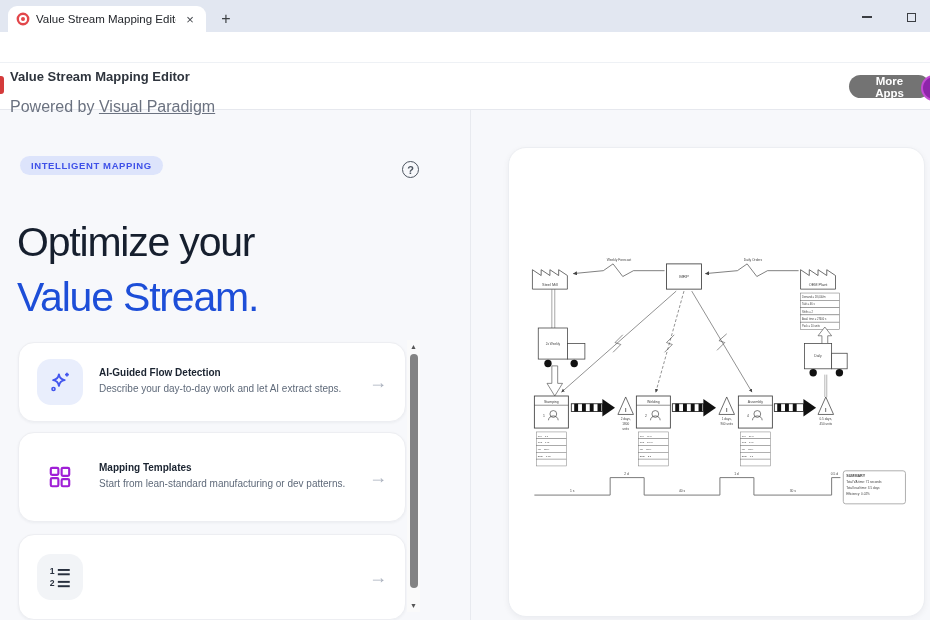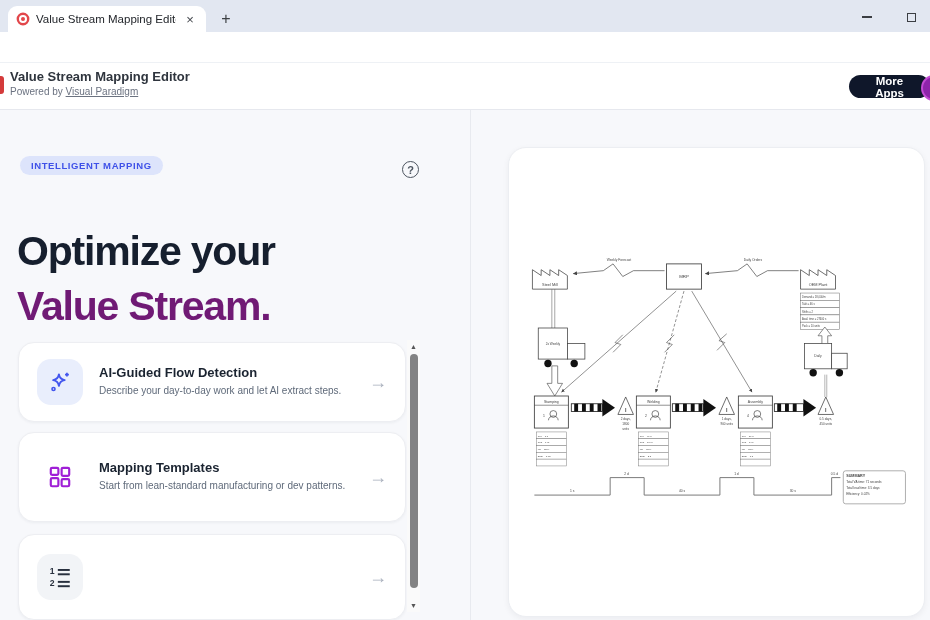--- a/index.html
+++ b/index.html
@@ -31,52 +31,52 @@
   #profile-sep { left:888px; top:38px; width:1px; height:18px; background:#d7dbe2; }
   #avatar { left:898px; top:35px; width:25px; height:25px; border-radius:50%; background:#1d9c8c;
             color:#fff; font-size:12.5px; font-weight:bold; display:flex; align-items:center; justify-content:center; }
 
   
   #appheader { left:0; top:62px; width:930px; height:48px; background:#fff;
                border-top:1px solid #eef1f5; border-bottom:1px solid #e6e8ee; }
   #logo-sliver { left:0; top:76px; width:4px; height:18px; background:#d43b3b; border-radius:0 3px 3px 0; }
   #apptitle { left:10px; top:69px; }
   #apptitle .t { font-size:13px; font-weight:bold; color:#2e343d; }
-  #apptitle .p { font-size:10px; color:#6b7280; margin-top:2px; }
+  #apptitle .p { font-size:16px; color:#6b7280; margin-top:14px; }
   #apptitle .p a { color:#6b7280; text-decoration:underline; }
-  #more-apps { left:849px; top:75px; height:23px; padding:0 13px; background:#0f172a; color:#fff;
+  #more-apps { left:849px; top:75px; height:23px; padding:0 13px; background:#737373; color:#fff;
                font-size:11.5px; font-weight:bold; border:none; border-radius:13px;
                display:flex; align-items:center; }
   #user-avatar { left:921px; top:75px; width:26px; height:26px; border-radius:50%;
                  background:#8e24aa; border:2px solid #c34bd4; }
 
   
   #main-divider { left:470px; top:110px; width:1px; height:510px; background:#e8eaef; }
 
   #badge { left:20px; top:156px; background:#dde4fb; color:#3f51e8; font-size:9.5px; font-weight:bold;
            letter-spacing:.6px; padding:4px 11px; border-radius:10px; }
   #help { left:402px; top:161px; width:17px; height:17px; border:1.5px solid #4d5560; border-radius:50%;
           color:#4d5560; font-size:11px; font-weight:bold; display:flex; align-items:center; justify-content:center; }
 
-  #hero { left:17px; top:224px; font-size:41px; font-weight:bold; letter-spacing:-1.2px; line-height:55px; }
+  #hero { left:17px; top:215px; font-size:41px; font-weight:normal; letter-spacing:-1.2px; line-height:55px; }
   #hero .l1 { color:#161f2e; }
-  #hero .l2 { color:#701a75; }
+  #hero .l2 { color:#1d4ed8; }
 
   .card { left:18px; width:388px; background:#fff; border:1px solid #edeef2; border-radius:16px;
           box-shadow:0 1px 3px rgba(20,30,60,.05); display:flex; align-items:center;
           padding:16px 18px; gap:16px; }
   #card-1 { top:342px; height:80px; }
   #card-2 { top:432px; height:90px; }
   #card-3 { top:534px; height:86px; }
   .card .ic { width:46px; height:46px; border-radius:14px; flex:none;
               display:flex; align-items:center; justify-content:center; }
   #card-1 .ic { background:#e9eefc; }
   #card-3 .ic { background:#f2f4f7; }
   .card .body { flex:1; }
-  .card h3 { font-size:13px; color:#1a2330; margin-bottom:3px; }
+  .card h3 { font-size:10px; color:#1a2330; margin-bottom:3px; }
   .card p { font-size:10px; color:#5f6a7a; line-height:16px; }
   .card .go { font-size:18px; color:#a9b0bd; flex:none; }
 
   
   #sb { left:407px; top:340px; width:13px; height:272px; background:#fafafa; }
   #sb .ar { width:13px; height:13px; text-align:center; font-size:7px; color:#565656; line-height:13px; }
   #sb .thumb { position:absolute; left:2.5px; top:14px; width:8px; height:234px;
                background:#838383; border-radius:4px; }
   #sb .ar.down { position:absolute; bottom:0; }
 

